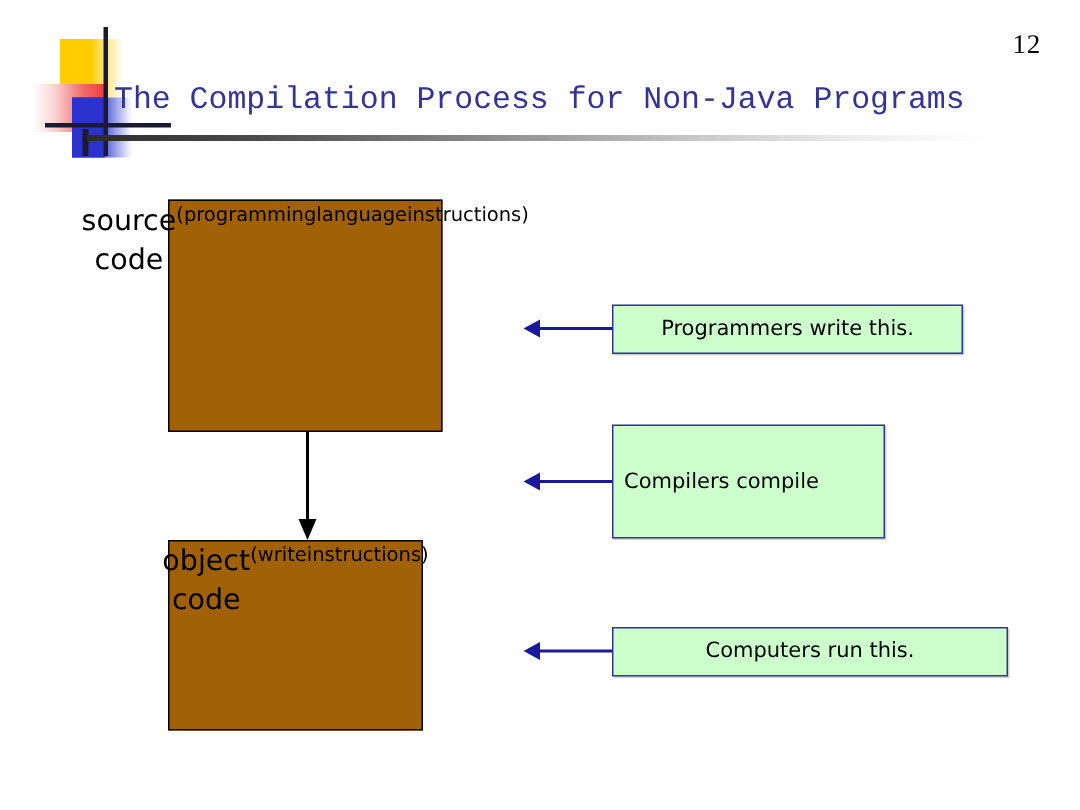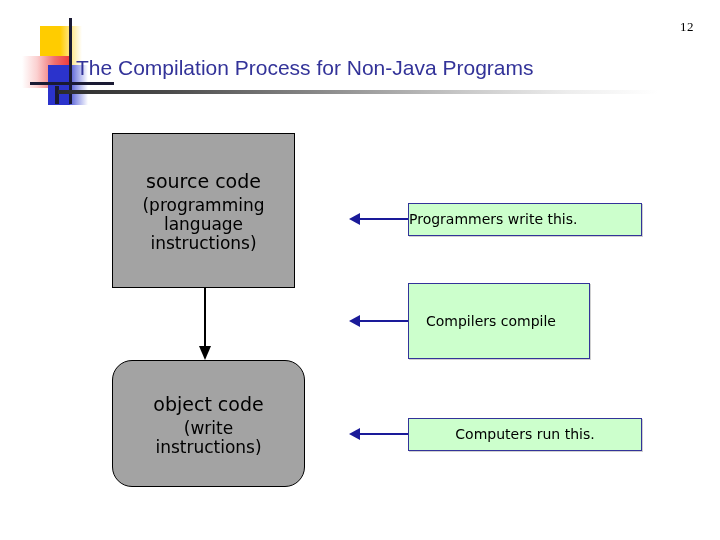--- a/index.html
+++ b/index.html
@@ -7,80 +7,80 @@
     width:720px;height:540px;background:#ffffff;
     font-family:"DejaVu Sans","Liberation Sans",sans-serif;
     overflow:hidden;position:relative;
   }
   #slide{position:absolute;left:0;top:0;width:720px;height:540px;}
 
   
   .page-num{
     position:absolute;right:26px;top:19px;
     font-family:"Liberation Serif","DejaVu Serif",serif;
-    font-size:13px;color:#000;letter-spacing:.5px;
+    font-size:18px;color:#000;letter-spacing:.5px;
   }
 
   
   .logo{position:absolute;left:22px;top:18px;width:92px;height:86px;}
   .logo .sq{position:absolute;}
   .sq-yellow{left:18px;top:8px;width:42px;height:42px;
     background:linear-gradient(to right,#ffcc00 0%,#ffcc00 48%,#ffe066 66%,#ffffff 100%);}
   .sq-red{left:0px;top:38px;width:50px;height:32px;
     background:linear-gradient(to left,#ee3333 0%,#f07070 35%,#fbd0d0 70%,#ffffff 100%);}
   .sq-blue{left:26px;top:47px;width:40px;height:40px;
     background:linear-gradient(to right,#2b33cc 0%,#2b33cc 45%,#8f96e6 70%,#ffffff 100%);}
   .sq-blue2{left:26px;top:47px;width:22px;height:40px;background:#2b33cc;}
   .line-v{position:absolute;left:47px;top:0px;width:3px;height:86px;background:#1a1a33;}
   .line-h{position:absolute;left:8px;top:64px;width:84px;height:3px;background:#1a1a33;}
 
   
   .title{
     position:absolute;left:76px;top:56px;width:600px;
     font-size:21px;color:#333399;white-space:nowrap;
-    font-family:Liberation Sans, sans-serif;
+    font-family:Liberation Mono, monospace;
   }
   .title-rule{
     position:absolute;left:58px;top:90px;width:600px;height:4px;
     background:linear-gradient(to right,#2b2b2b 0%,#4a4a4a 18%,#8d8d8d 45%,#c9c9c9 68%,#ededed 85%,#ffffff 100%);
   }
   .title-rule-stub{
     position:absolute;left:55px;top:86px;width:4px;height:18px;background:#1a1a33;
   }
 
   
   .code-box{
-    position:absolute;background:#a3a3a3;border:1px solid #000000;
-    box-sizing:border-box;display:flex;flex-direction:column;
+    position:absolute;background:#a16207;border:1px solid #000000;
+    box-sizing:border-box;display:flex;
     justify-content:center;text-align:center;color:#000;
   }
   #box-source{left:112px;top:133px;width:183px;height:155px;}
-  #box-object{left:112px;top:360px;width:193px;height:127px;border-radius:20px;}
+  #box-object{left:112px;top:360px;width:170px;height:127px;}
   .code-box .head{font-size:19px;line-height:26px;margin-bottom:2px;}
-  .code-box .sub{font-size:17px;line-height:19px;}
+  .code-box .sub{font-size:13px;line-height:19px;}
 
   
   .v-arrow{position:absolute;left:198px;top:288px;width:14px;height:74px;}
   .v-arrow .shaft{position:absolute;left:6px;top:0;width:2px;height:62px;background:#000;}
   .v-arrow .head{
     position:absolute;left:1px;top:58px;width:0;height:0;
     border-left:6px solid transparent;border-right:6px solid transparent;
     border-top:14px solid #000;
   }
 
   
   .callout{
     position:absolute;background:#ccffcc;border:1px solid #333399;
     box-sizing:border-box;color:#000;display:flex;flex-direction:column;
     justify-content:center;box-shadow:1px 1px 0 rgba(120,120,120,.35);
   }
   .callout .txt{font-size:14px;line-height:23px;}
-  #callout-1{left:408px;top:203px;width:234px;height:33px;align-items:flex-start;text-align:center;}
-  #callout-2{left:408px;top:283px;width:182px;height:76px;align-items:flex-start;text-align:left;padding-left:17px;}
-  #callout-3{left:408px;top:418px;width:234px;height:33px;align-items:center;text-align:center;}
+  #callout-1{left:408px;top:203px;width:234px;height:33px;align-items:center;text-align:center;}
+  #callout-2{left:408px;top:283px;width:182px;height:76px;align-items:flex-start;text-align:left;padding-left:7px;}
+  #callout-3{left:408px;top:418px;width:264px;height:33px;align-items:center;text-align:center;}
 
   
   .h-arrow{position:absolute;height:12px;}
   .h-arrow .shaft{position:absolute;right:0;top:5px;height:2px;background:#1a1a99;}
   .h-arrow .head{
     position:absolute;left:0;top:0;width:0;height:0;
     border-top:6px solid transparent;border-bottom:6px solid transparent;
     border-right:11px solid #1a1a99;
   }
   #arrow-1{left:349px;top:213px;width:60px;}

